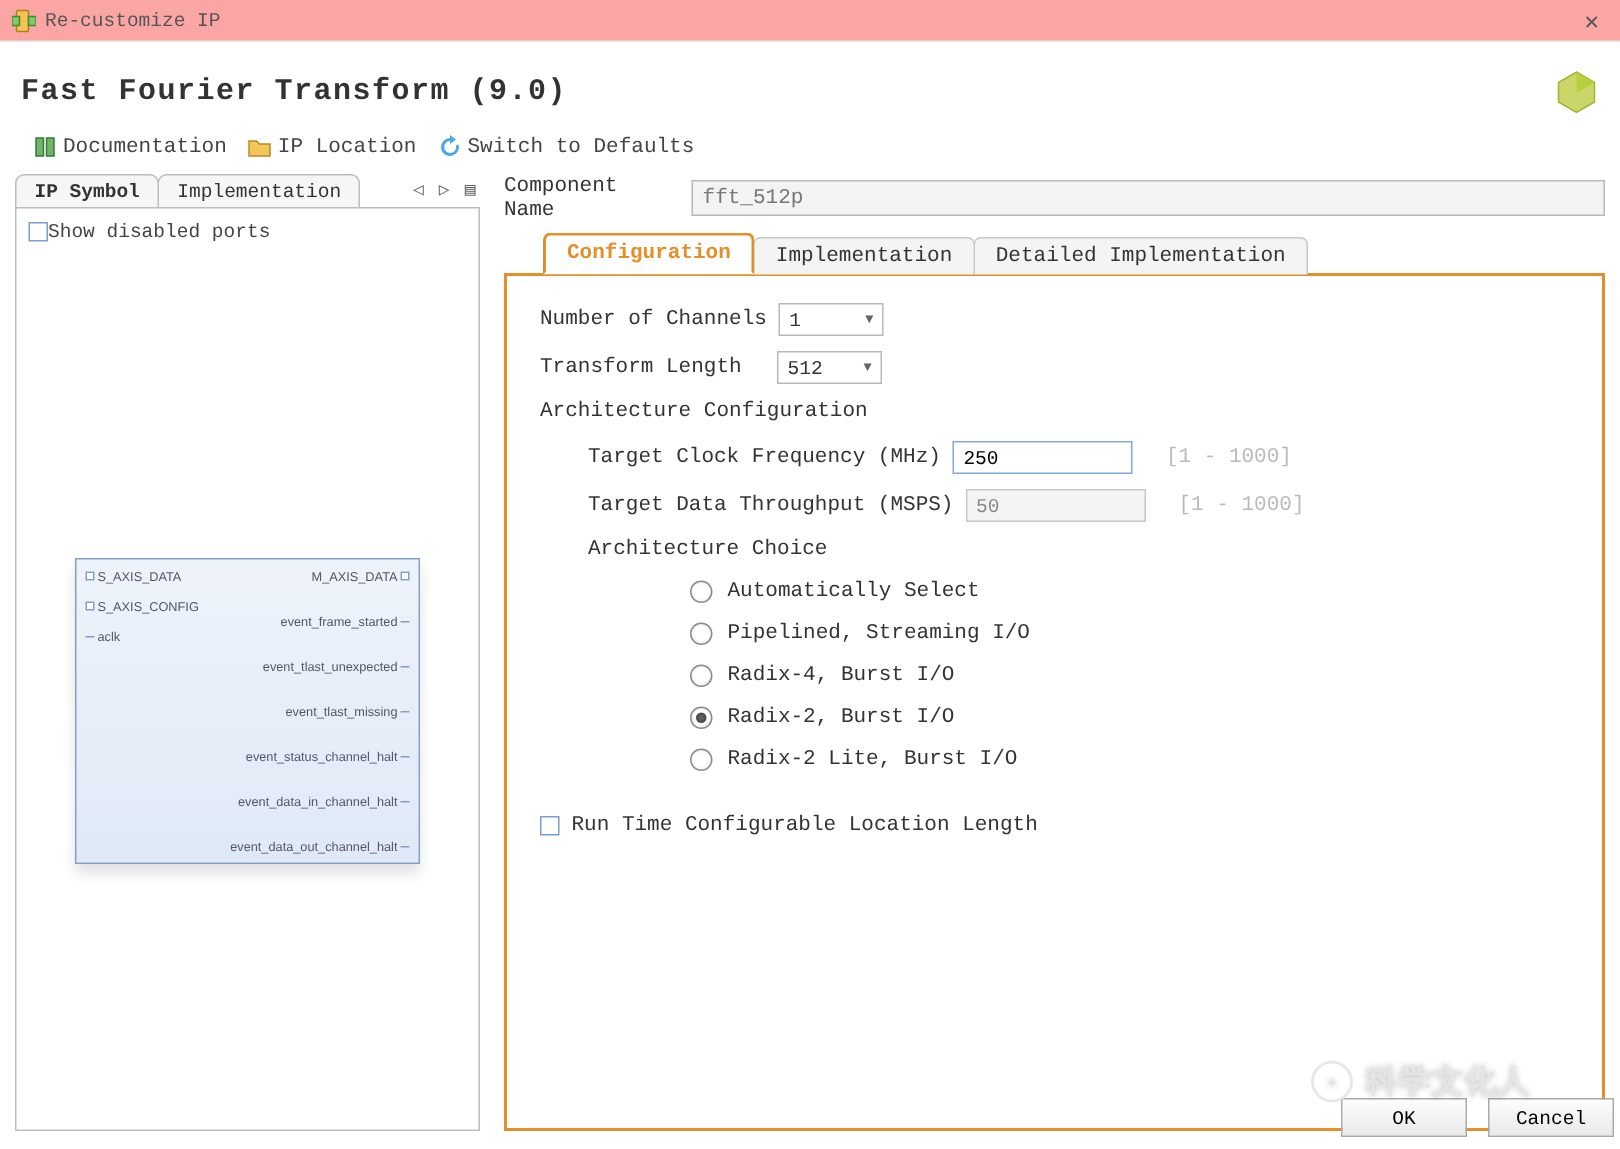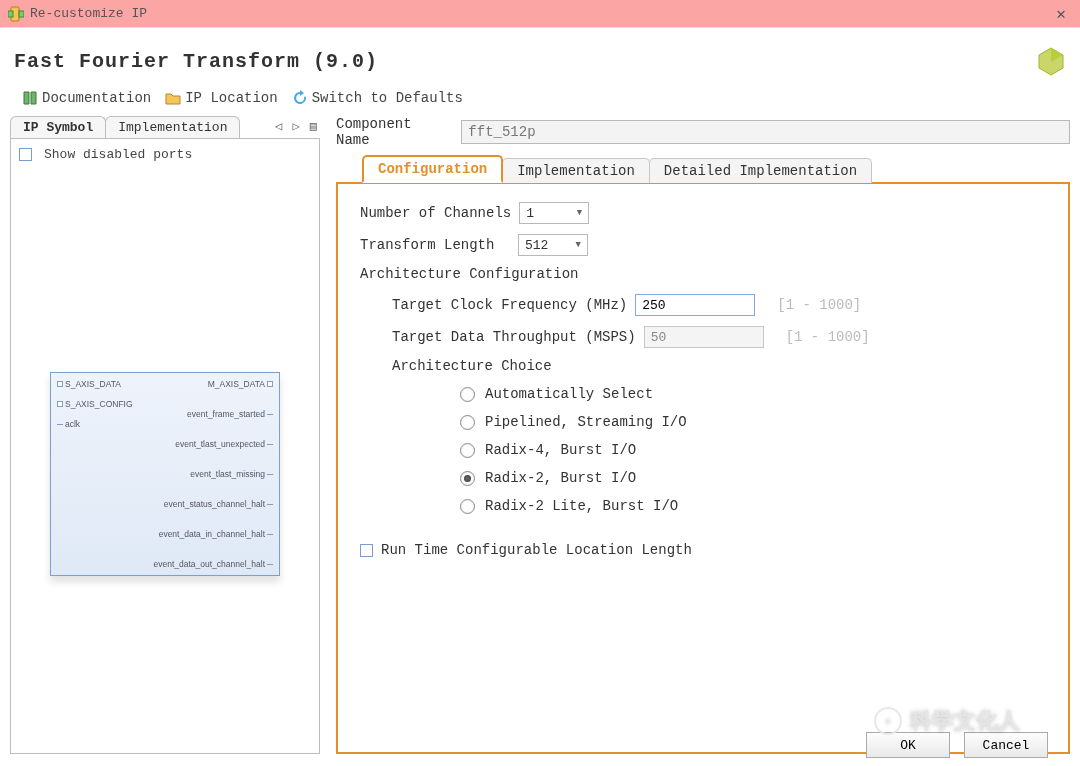--- a/index.html
+++ b/index.html
@@ -54,21 +54,21 @@
   }
   .nb-tabs .tab.inactive{font-weight:normal}
   .nb-tabs .nav{
     margin-left:auto; display:flex; gap:4px; align-items:center; font-size:12px; color:#666;
   }
   .nb-tabs .nav span{border:1px solid transparent; padding:0 2px}
   .nb-body{
     border:1px solid #bdbdbd; flex:1; background:#fff; padding:8px;
     overflow:hidden; display:flex; flex-direction:column;
   }
-  .chkline{display:flex;align-items:center;gap:12px;font-family:"Courier New",monospace;font-size:13px;color:#444}
+  .chkline{display:flex;align-items:center;gap:0;font-family:"Courier New",monospace;font-size:13px;color:#444}
   .chk{width:13px;height:13px;border:1px solid #7a9ecf;background:#fff;display:inline-block}
   
   .symbol{
     margin-top:210px;
     align-self:center;
     width:230px;
     border:1px solid #7f9fca;
     background:linear-gradient(#eef3fb,#dfe9f6);
     box-shadow:0 6px 8px rgba(0,0,0,0.12);
     font-family:Arial,sans-serif; font-size:8.5px; color:#556;
@@ -132,21 +132,21 @@
     width:15px;height:15px;border:1px solid #8a8a8a;border-radius:50%;
     display:inline-flex;align-items:center;justify-content:center;background:#fff;
     box-shadow:inset 0 0 2px rgba(0,0,0,.15);
   }
   .radio.checked::after{
     content:"";width:7px;height:7px;border-radius:50%;
     background:radial-gradient(circle,#666 10%,#444 70%);
   }
   
   .footer{
-    position:absolute; right:32px; bottom:8px;
+    position:absolute; right:4px; bottom:8px;
     display:flex; gap:14px;
   }
   .footer button{
     width:84px;height:26px;
     border:1px solid #aaa;
     background:linear-gradient(#fdfdfd,#e9e9e9);
     font-family:"Courier New",monospace;font-size:13px;
   }
   
   .watermark{

